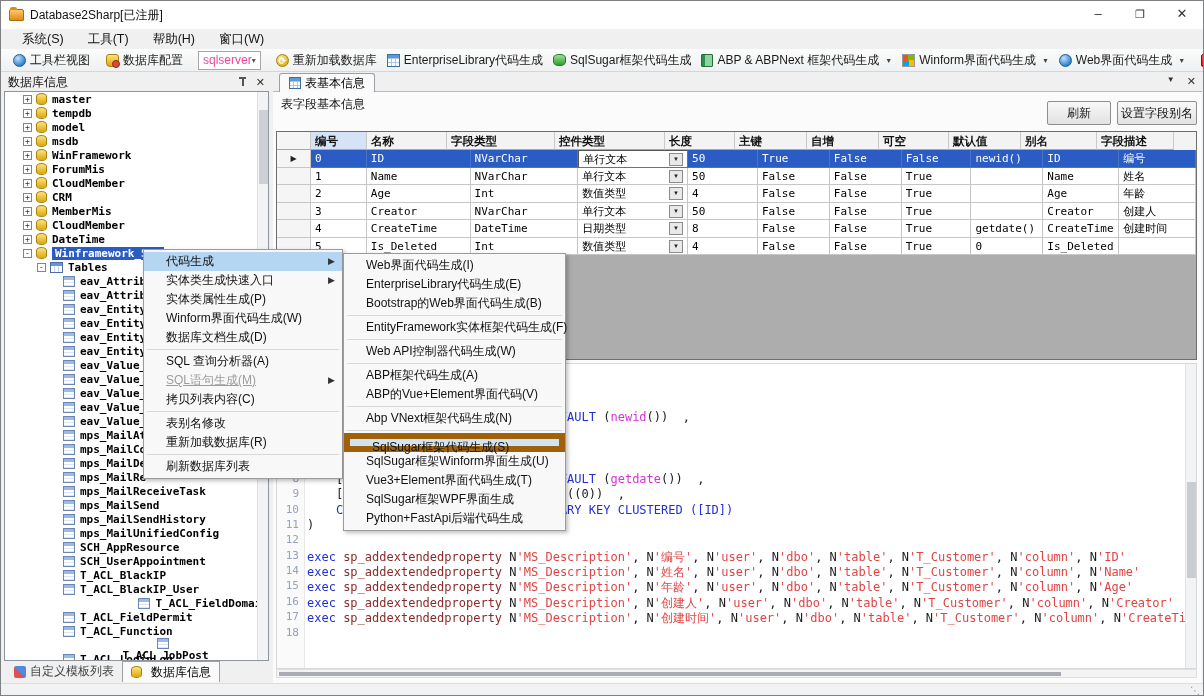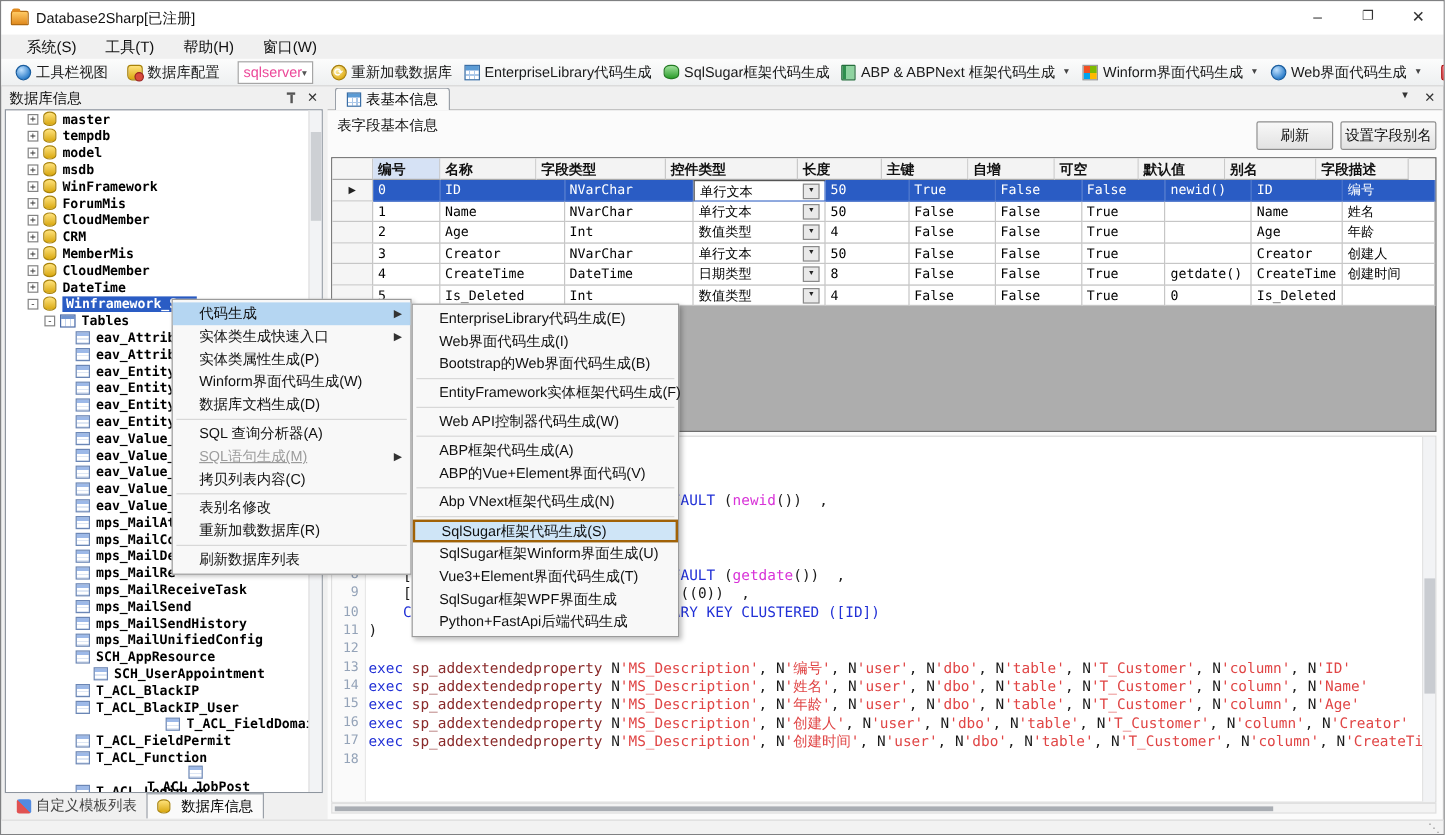--- a/index.html
+++ b/index.html
@@ -116,21 +116,21 @@
   .k{color:#2130d6;} .s{color:#e04545;} .f{color:#d832d8;} .n{color:#8a2a2a;} .p{color:#1a1a1a;}
   .sql-vscroll{position:absolute;right:0;top:0;width:11px;height:100%;background:#f2f3f5;border-left:1px solid #e3e3e3;}
   .sql-vthumb{position:absolute;left:1px;top:118px;width:9px;height:96px;background:#c9ccd1;}
   .hscroll{position:absolute;left:275px;top:668px;width:921px;height:9px;background:#f3f3f3;border:1px solid #e0e0e0;}
   .hthumb{position:absolute;left:2px;top:2px;width:782px;height:4px;background:#a9adb3;}
   
   .cmenu{position:absolute;background:#f8f8f8;border:1px solid #9b9b9b;box-shadow:2px 2px 4px rgba(0,0,0,.25);
        padding:2px 0;z-index:60;}
   .cm-item{height:19px;line-height:19px;font-size:12px;color:#111;padding:0 24px 0 22px;position:relative;white-space:nowrap;}
   .cm-item.hl{background:#b5d6f2;}
-  .cm-item.hl2{background:#cfe5f7;border:2px solid #a16207;line-height:17px;}
+  .cm-item.hl2{background:#cfe5f7;border:6px solid #a16207;line-height:17px;}
   .cm-item.dis{color:#9c9c9c;text-decoration:underline;}
   .cm-arrow{position:absolute;right:7px;top:0;font-size:9px;color:#333;}
   .cm-sep{height:1px;background:#d8d8d8;margin:2px 3px;}
   #menu1{left:142px;top:248px;width:200px;}
   #menu2{left:342px;top:252px;width:223px;z-index:61;}
 </style>
 </head>
 <body>
 
 <div class="app">
@@ -347,21 +347,21 @@
           <span>mps_MailSendHistory</span>
         </div>
         <div class="tree-row" style="padding-left: 58px;">
           <span class="ic-tree-table"></span>
           <span>mps_MailUnifiedConfig</span>
         </div>
         <div class="tree-row" style="padding-left: 58px;">
           <span class="ic-tree-table"></span>
           <span>SCH_AppResource</span>
         </div>
-        <div class="tree-row" style="padding-left: 28px; margin-left: 45px;">
+        <div class="tree-row" style="padding-left: 58px;">
           <span class="ic-tree-table"></span>
           <span>SCH_UserAppointment</span>
         </div>
         <div class="tree-row" style="padding-left: 58px;">
           <span class="ic-tree-table"></span>
           <span>T_ACL_BlackIP</span>
         </div>
         <div class="tree-row" style="padding-left: 58px;">
           <span class="ic-tree-table"></span>
           <span>T_ACL_BlackIP_User</span>
@@ -601,22 +601,22 @@
       <div class="cm-item">SQL 查询分析器(A)</div>
       <div class="cm-item dis">SQL语句生成(M)<span class="cm-arrow">▶</span></div>
       <div class="cm-item">拷贝列表内容(C)</div>
       <div class="cm-sep"></div>
       <div class="cm-item">表别名修改</div>
       <div class="cm-item">重新加载数据库(R)</div>
       <div class="cm-sep"></div>
       <div class="cm-item">刷新数据库列表</div>
     </div>
   <div class="cmenu" id="menu2">
+      <div class="cm-item">Web界面代码生成(I)</div>
       <div class="cm-item">EnterpriseLibrary代码生成(E)</div>
-      <div class="cm-item">Web界面代码生成(I)</div>
       <div class="cm-item">Bootstrap的Web界面代码生成(B)</div>
       <div class="cm-sep"></div>
       <div class="cm-item">EntityFramework实体框架代码生成(F)</div>
       <div class="cm-sep"></div>
       <div class="cm-item">Web API控制器代码生成(W)</div>
       <div class="cm-sep"></div>
       <div class="cm-item">ABP框架代码生成(A)</div>
       <div class="cm-item">ABP的Vue+Element界面代码(V)</div>
       <div class="cm-sep"></div>
       <div class="cm-item">Abp VNext框架代码生成(N)</div>

